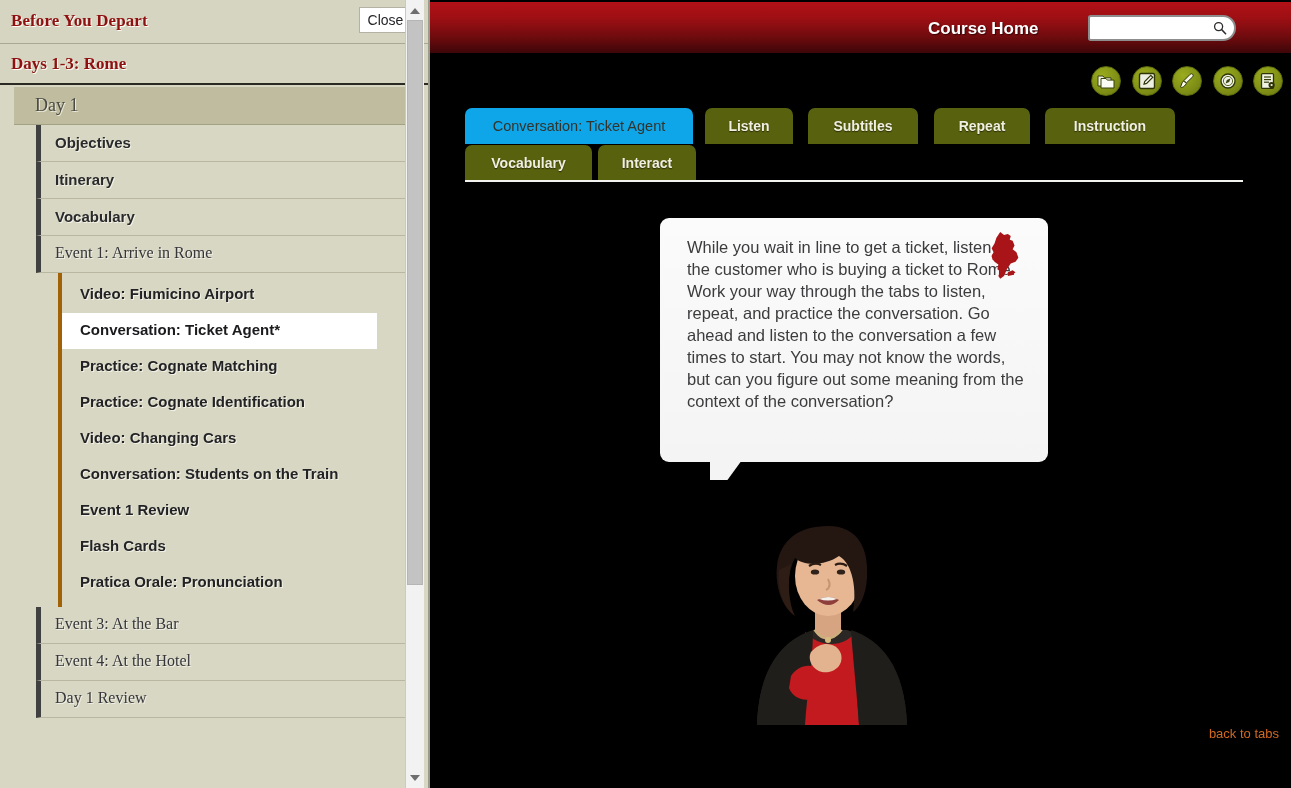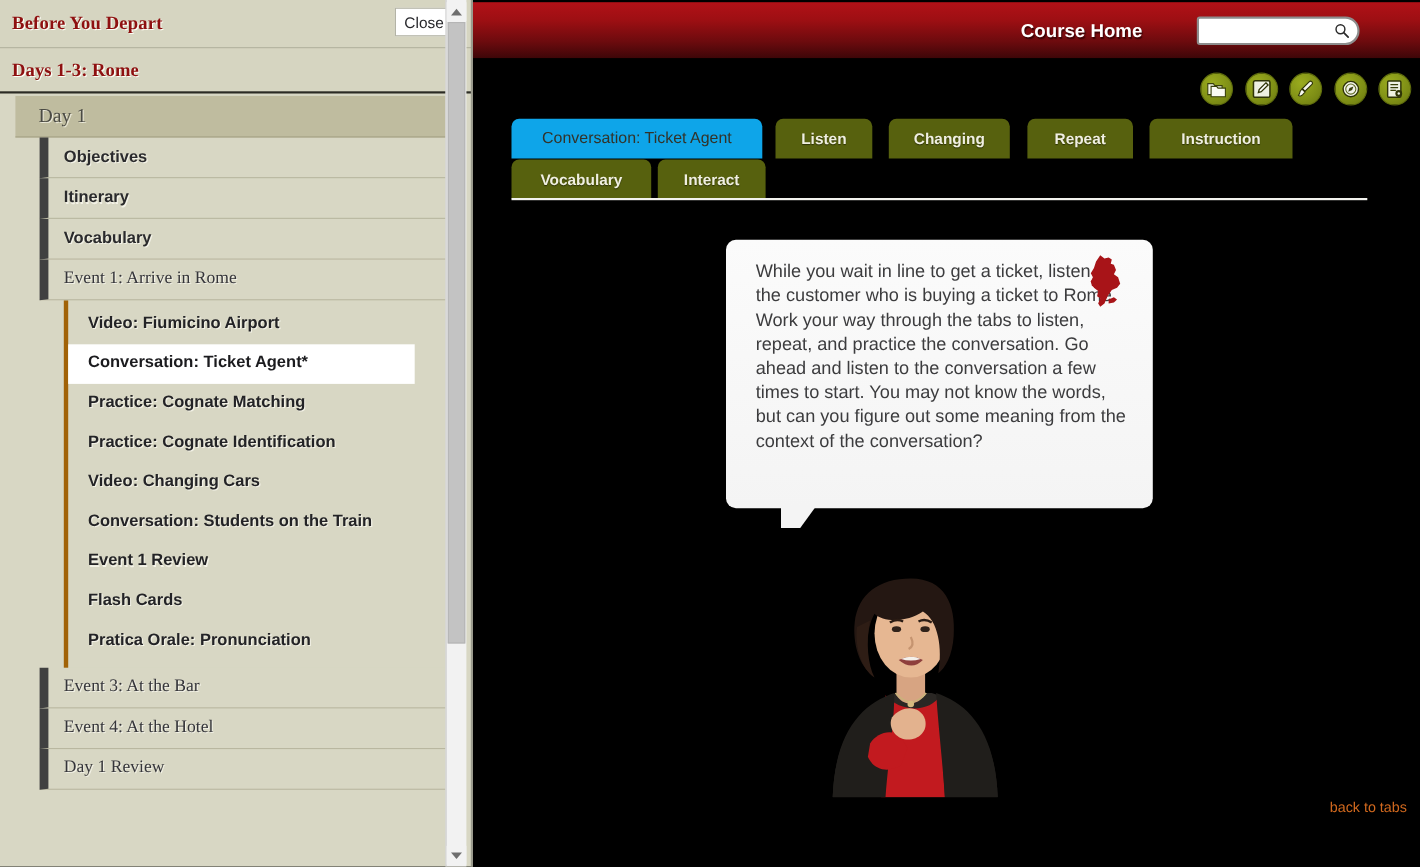--- a/index.html
+++ b/index.html
@@ -66,21 +66,21 @@
     position:absolute;left:21px;top:8px;
     font-family:"Liberation Serif", serif;
     font-size:18px;color:#4b4b45;
     text-shadow:1px 1px 0 #eceada;
   }
 
   
   .lvl2-wrap{margin:0 25px 0 14px;padding-left:22px;background:#d8d7c4;}
   .row2{
     position:relative;height:37px;box-sizing:border-box;
-    border-left:8px solid #404040;
+    border-left:5px solid #404040;
     border-bottom:1px solid #b9b7a0;
     cursor:pointer;
     padding-left:15px;
   }
   .row2 .lbl{
     position:absolute;left:14px;top:9px;
     font-size:15px;color:#2a2a2c;font-weight:bold;
     text-shadow:1px 1px 0 #f3f2e7;
   }
   .row2.serif .lbl{
@@ -362,21 +362,21 @@
           <circle cx="12.6" cy="13" r="3.1" fill="#2f3407"></circle>
           <circle cx="12.6" cy="13" r="1.1" fill="#eff1e3"></circle>
         </svg>
       </span>
     </div>
 
     <div id="tabs">
       <div class="tabrow">
         <div class="tab sel" style="left:0;width:228px;">Conversation: Ticket Agent</div>
         <div class="tab" style="left:240px;width:88px;">Listen</div>
-        <div class="tab" style="left:343px;width:110px;">Changing</div>
+        <div class="tab" style="left:343px;width:110px;">Subtitles</div>
         <div class="tab" style="left:469px;width:96px;">Repeat</div>
         <div class="tab" style="left:580px;width:130px;">Instruction</div>
       </div>
       <div class="tabrow">
         <div class="tab" style="left:0;width:127px;">Vocabulary</div>
         <div class="tab" style="left:133px;width:98px;">Interact</div>
       </div>
     </div>
     <div id="tabline"></div>
 

